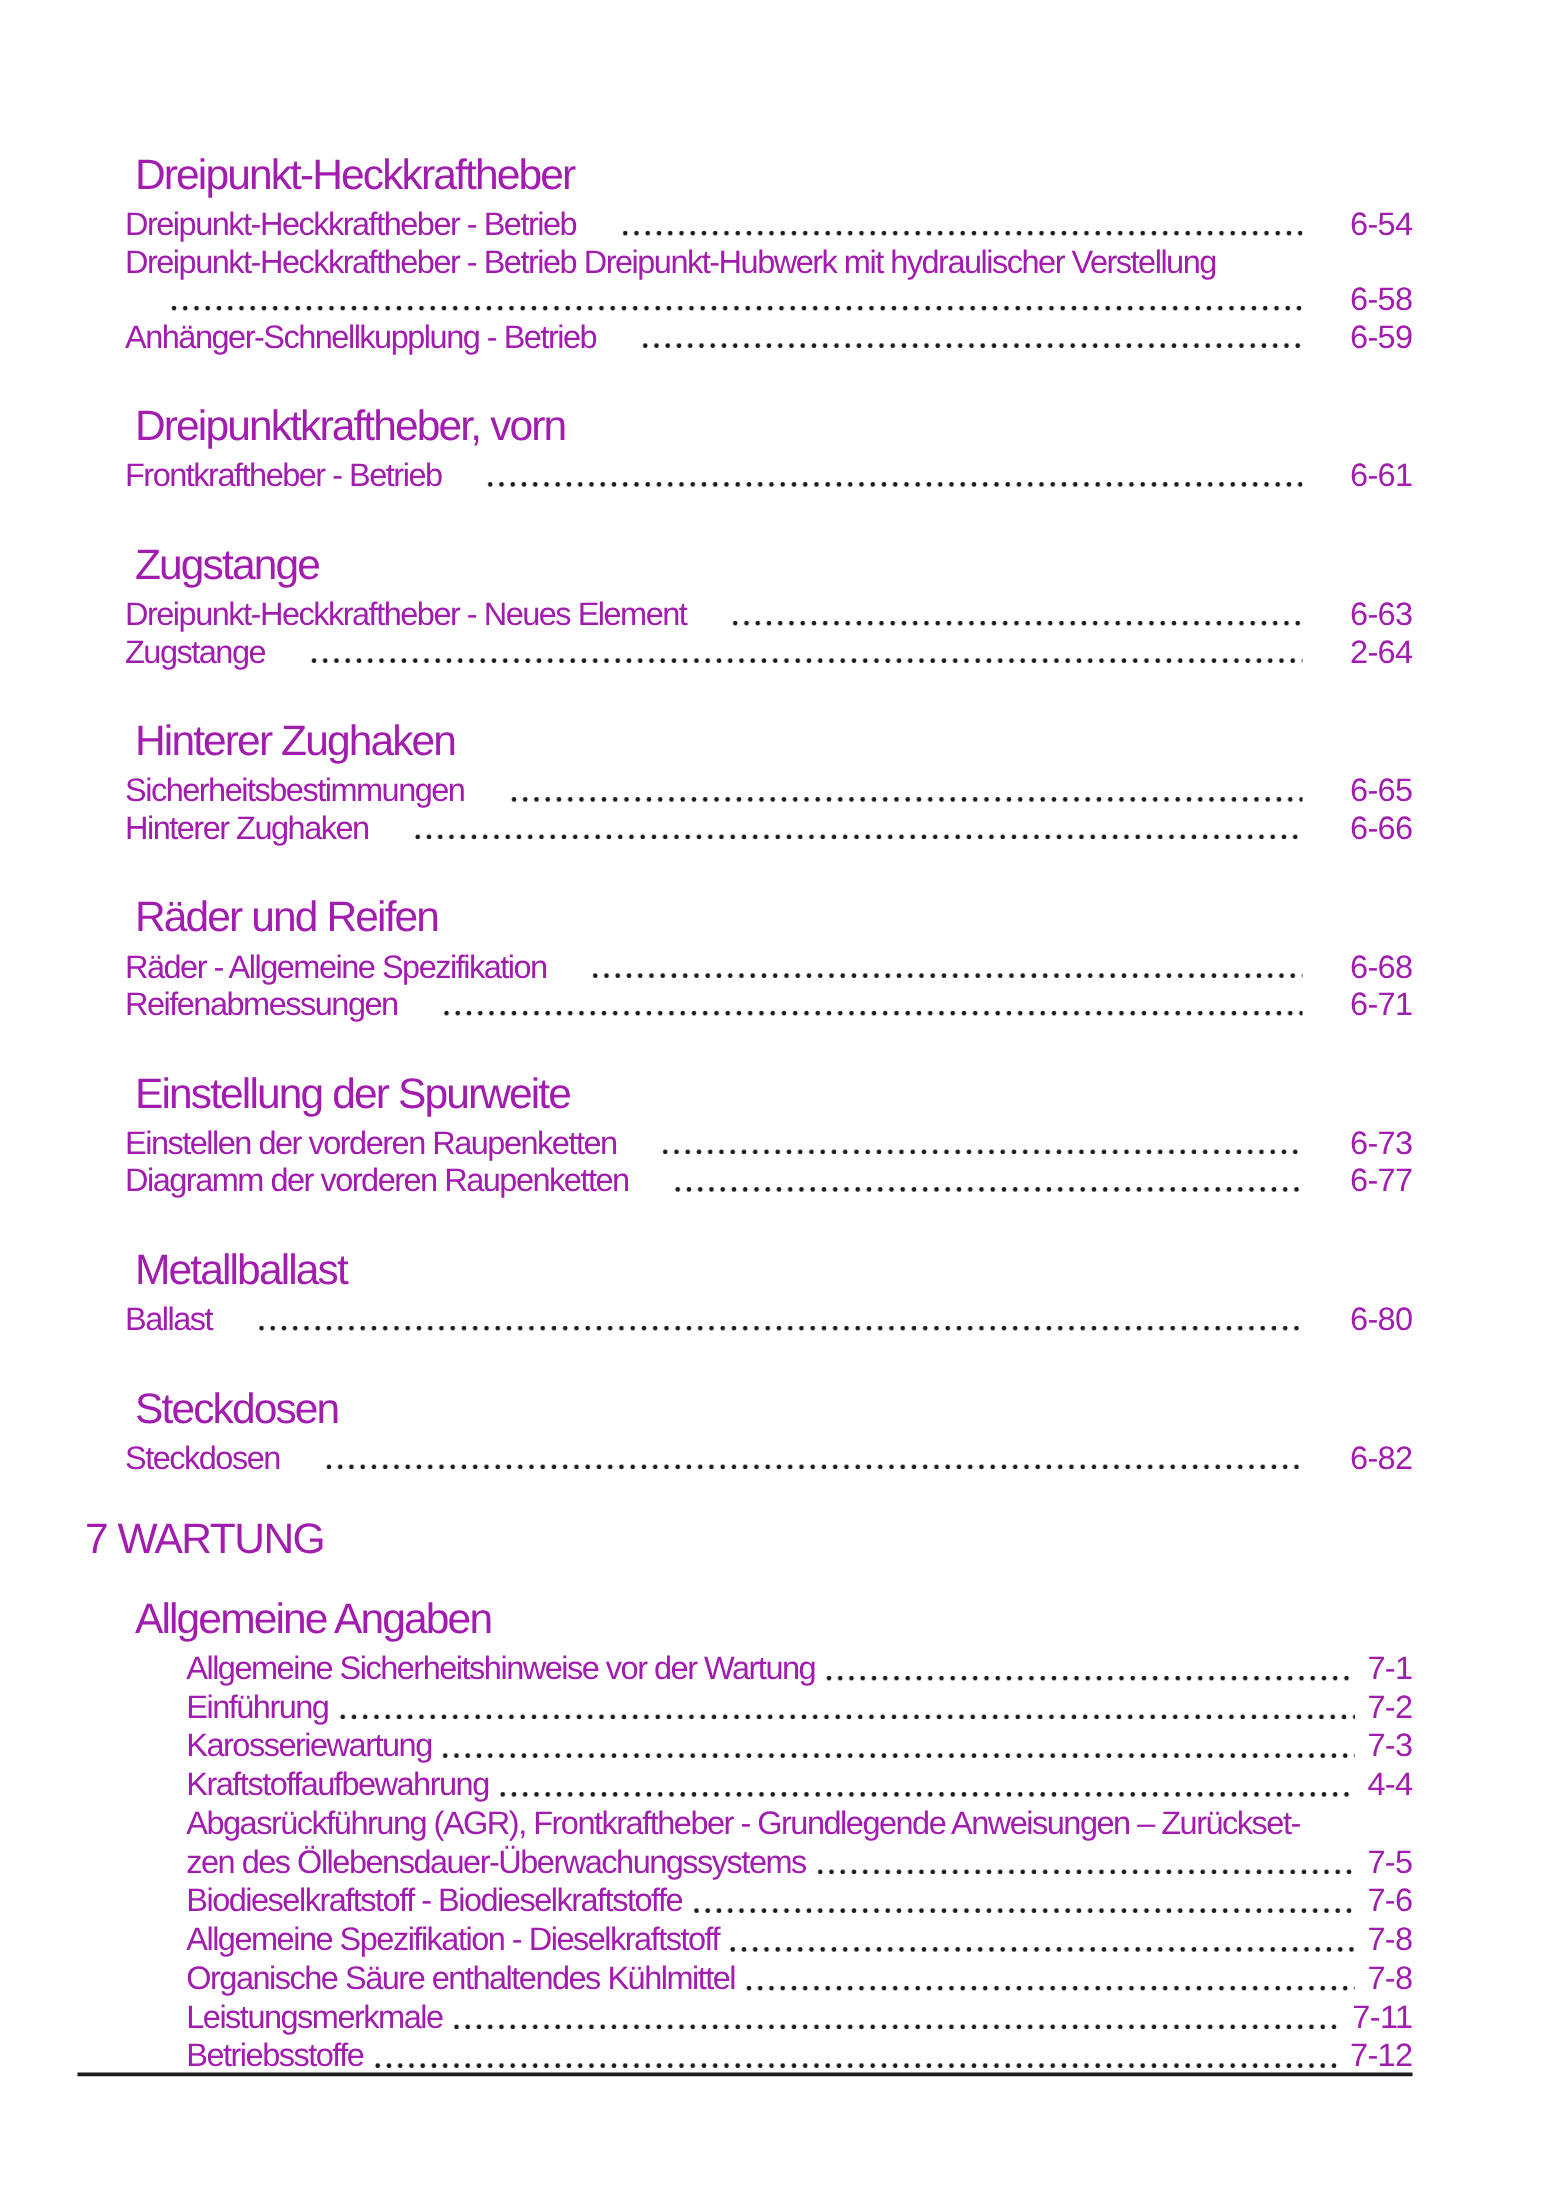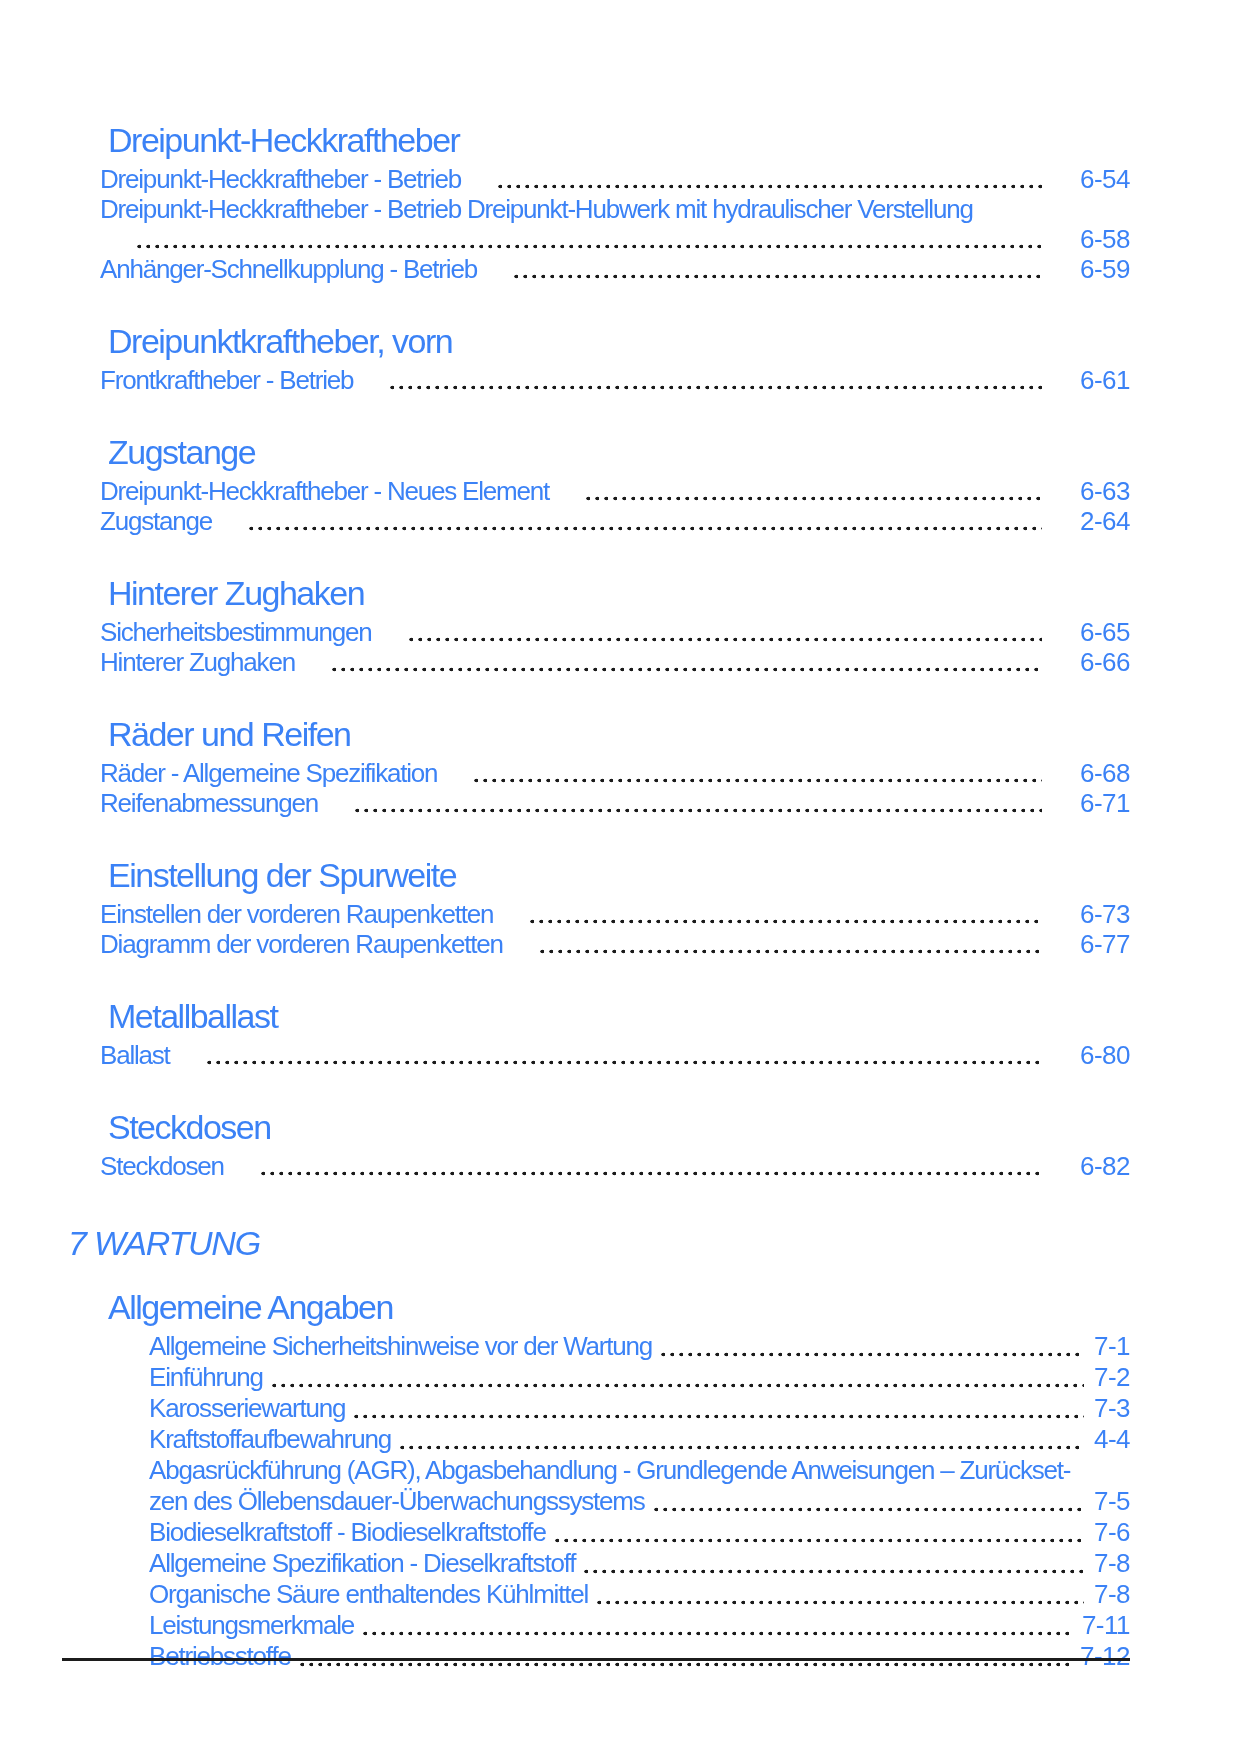--- a/index.html
+++ b/index.html
@@ -7,32 +7,32 @@
     padding: 0;
     background: #ffffff;
   }
   #page {
     position: relative;
     width: 1241px;
     height: 1754px;
     background: #ffffff;
     overflow: hidden;
     font-family: "Liberation Sans", "DejaVu Sans", sans-serif;
-    color: #3b82f6;
+    color: #a21caf;
   }
   #toc {
     position: absolute;
     left: 0;
     top: 0;
     width: 100%;
     padding-top: 118px;
   }
   .sec { margin-top: 35px; }
   .sec:first-child { margin-top: 0; }
-  .sec.chapter-sec { margin-top: 40px; font-style: italic; }
+  .sec.chapter-sec { margin-top: 28px; }
   .sec.after-chapter { margin-top: 20px; }
 
   .h {
     font-size: 34px;
     line-height: 44px;
     letter-spacing: -1.5px;
     margin: 0 111px 2px 108px;
     white-space: nowrap;
   }
   .chapter {
@@ -199,21 +199,21 @@
           <span class="txt">Karosseriewartung</span>
           <span class="dots"></span>
           <span class="pg">7-3</span>
         </div>
         <div class="row">
           <span class="txt">Kraftstoffaufbewahrung</span>
           <span class="dots"></span>
           <span class="pg">4-4</span>
         </div>
         <div class="row">
-          <span class="txt">Abgasrückführung (AGR), Abgasbehandlung - Grundlegende Anweisungen – Zurückset-</span>
+          <span class="txt">Abgasrückführung (AGR), Frontkraftheber - Grundlegende Anweisungen – Zurückset-</span>
         </div>
         <div class="row">
           <span class="txt">zen des Öllebensdauer-Überwachungssystems</span>
           <span class="dots"></span>
           <span class="pg">7-5</span>
         </div>
         <div class="row">
           <span class="txt">Biodieselkraftstoff - Biodieselkraftstoffe</span>
           <span class="dots"></span>
           <span class="pg">7-6</span>

